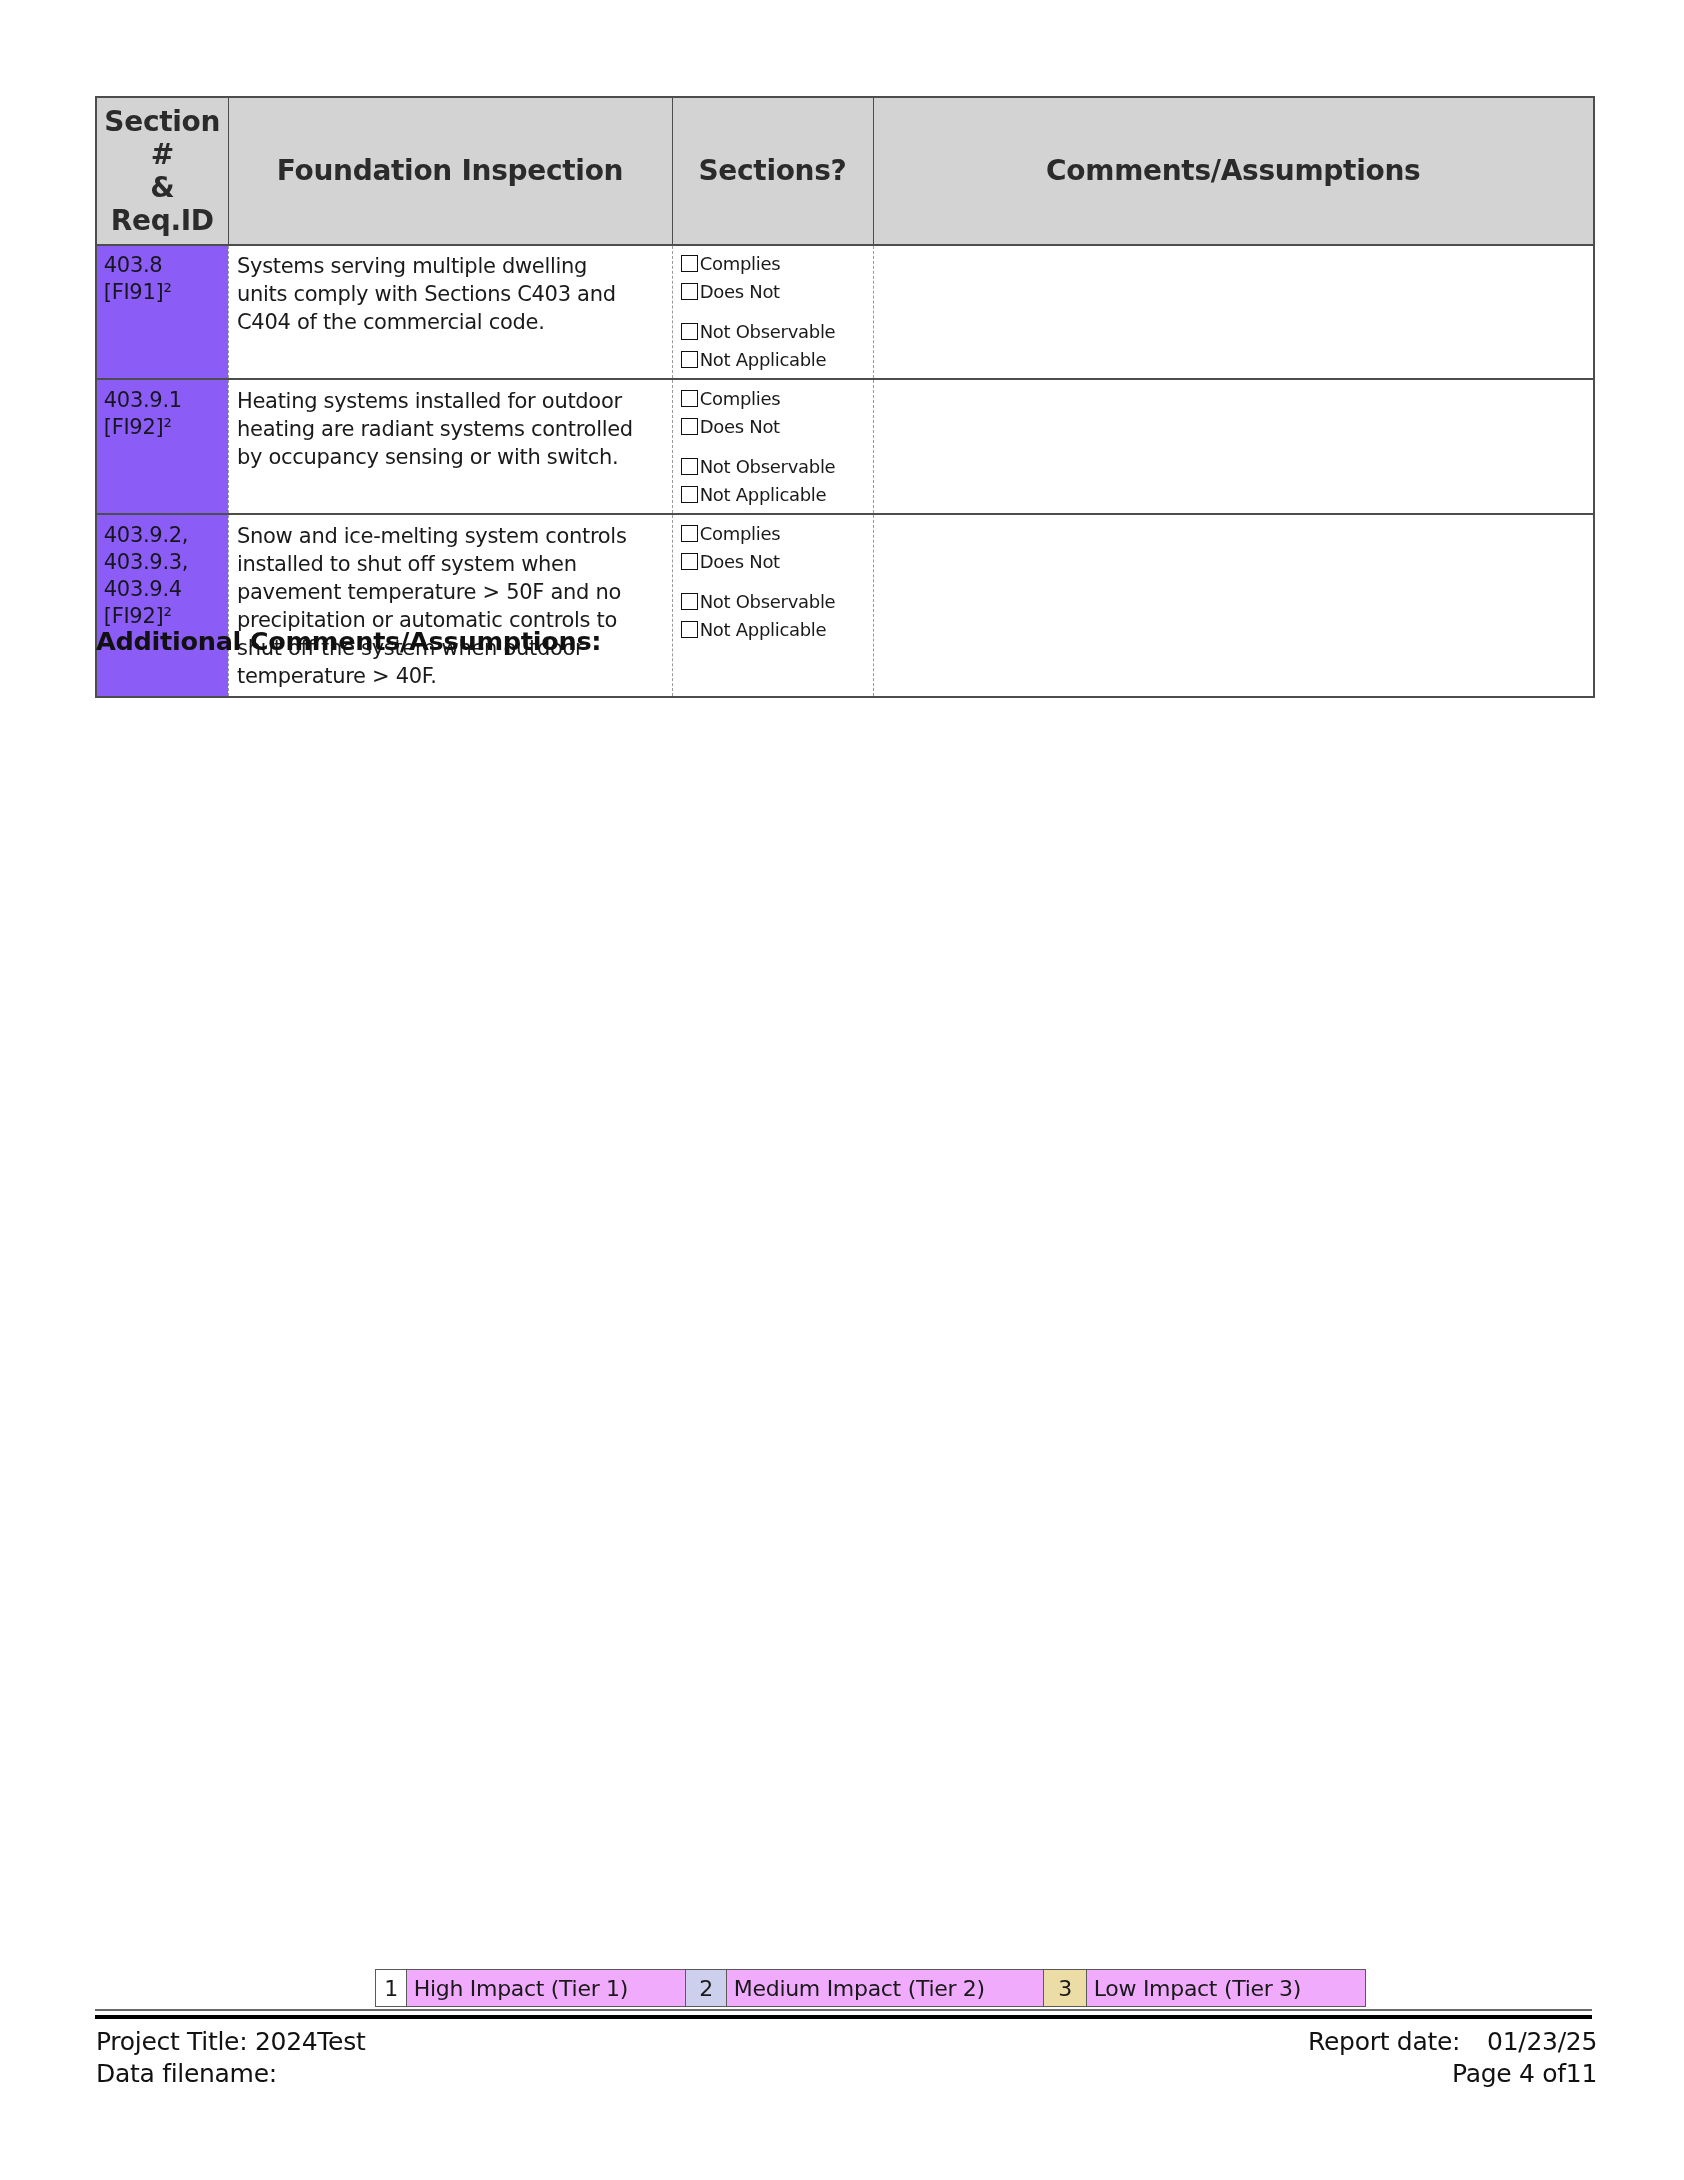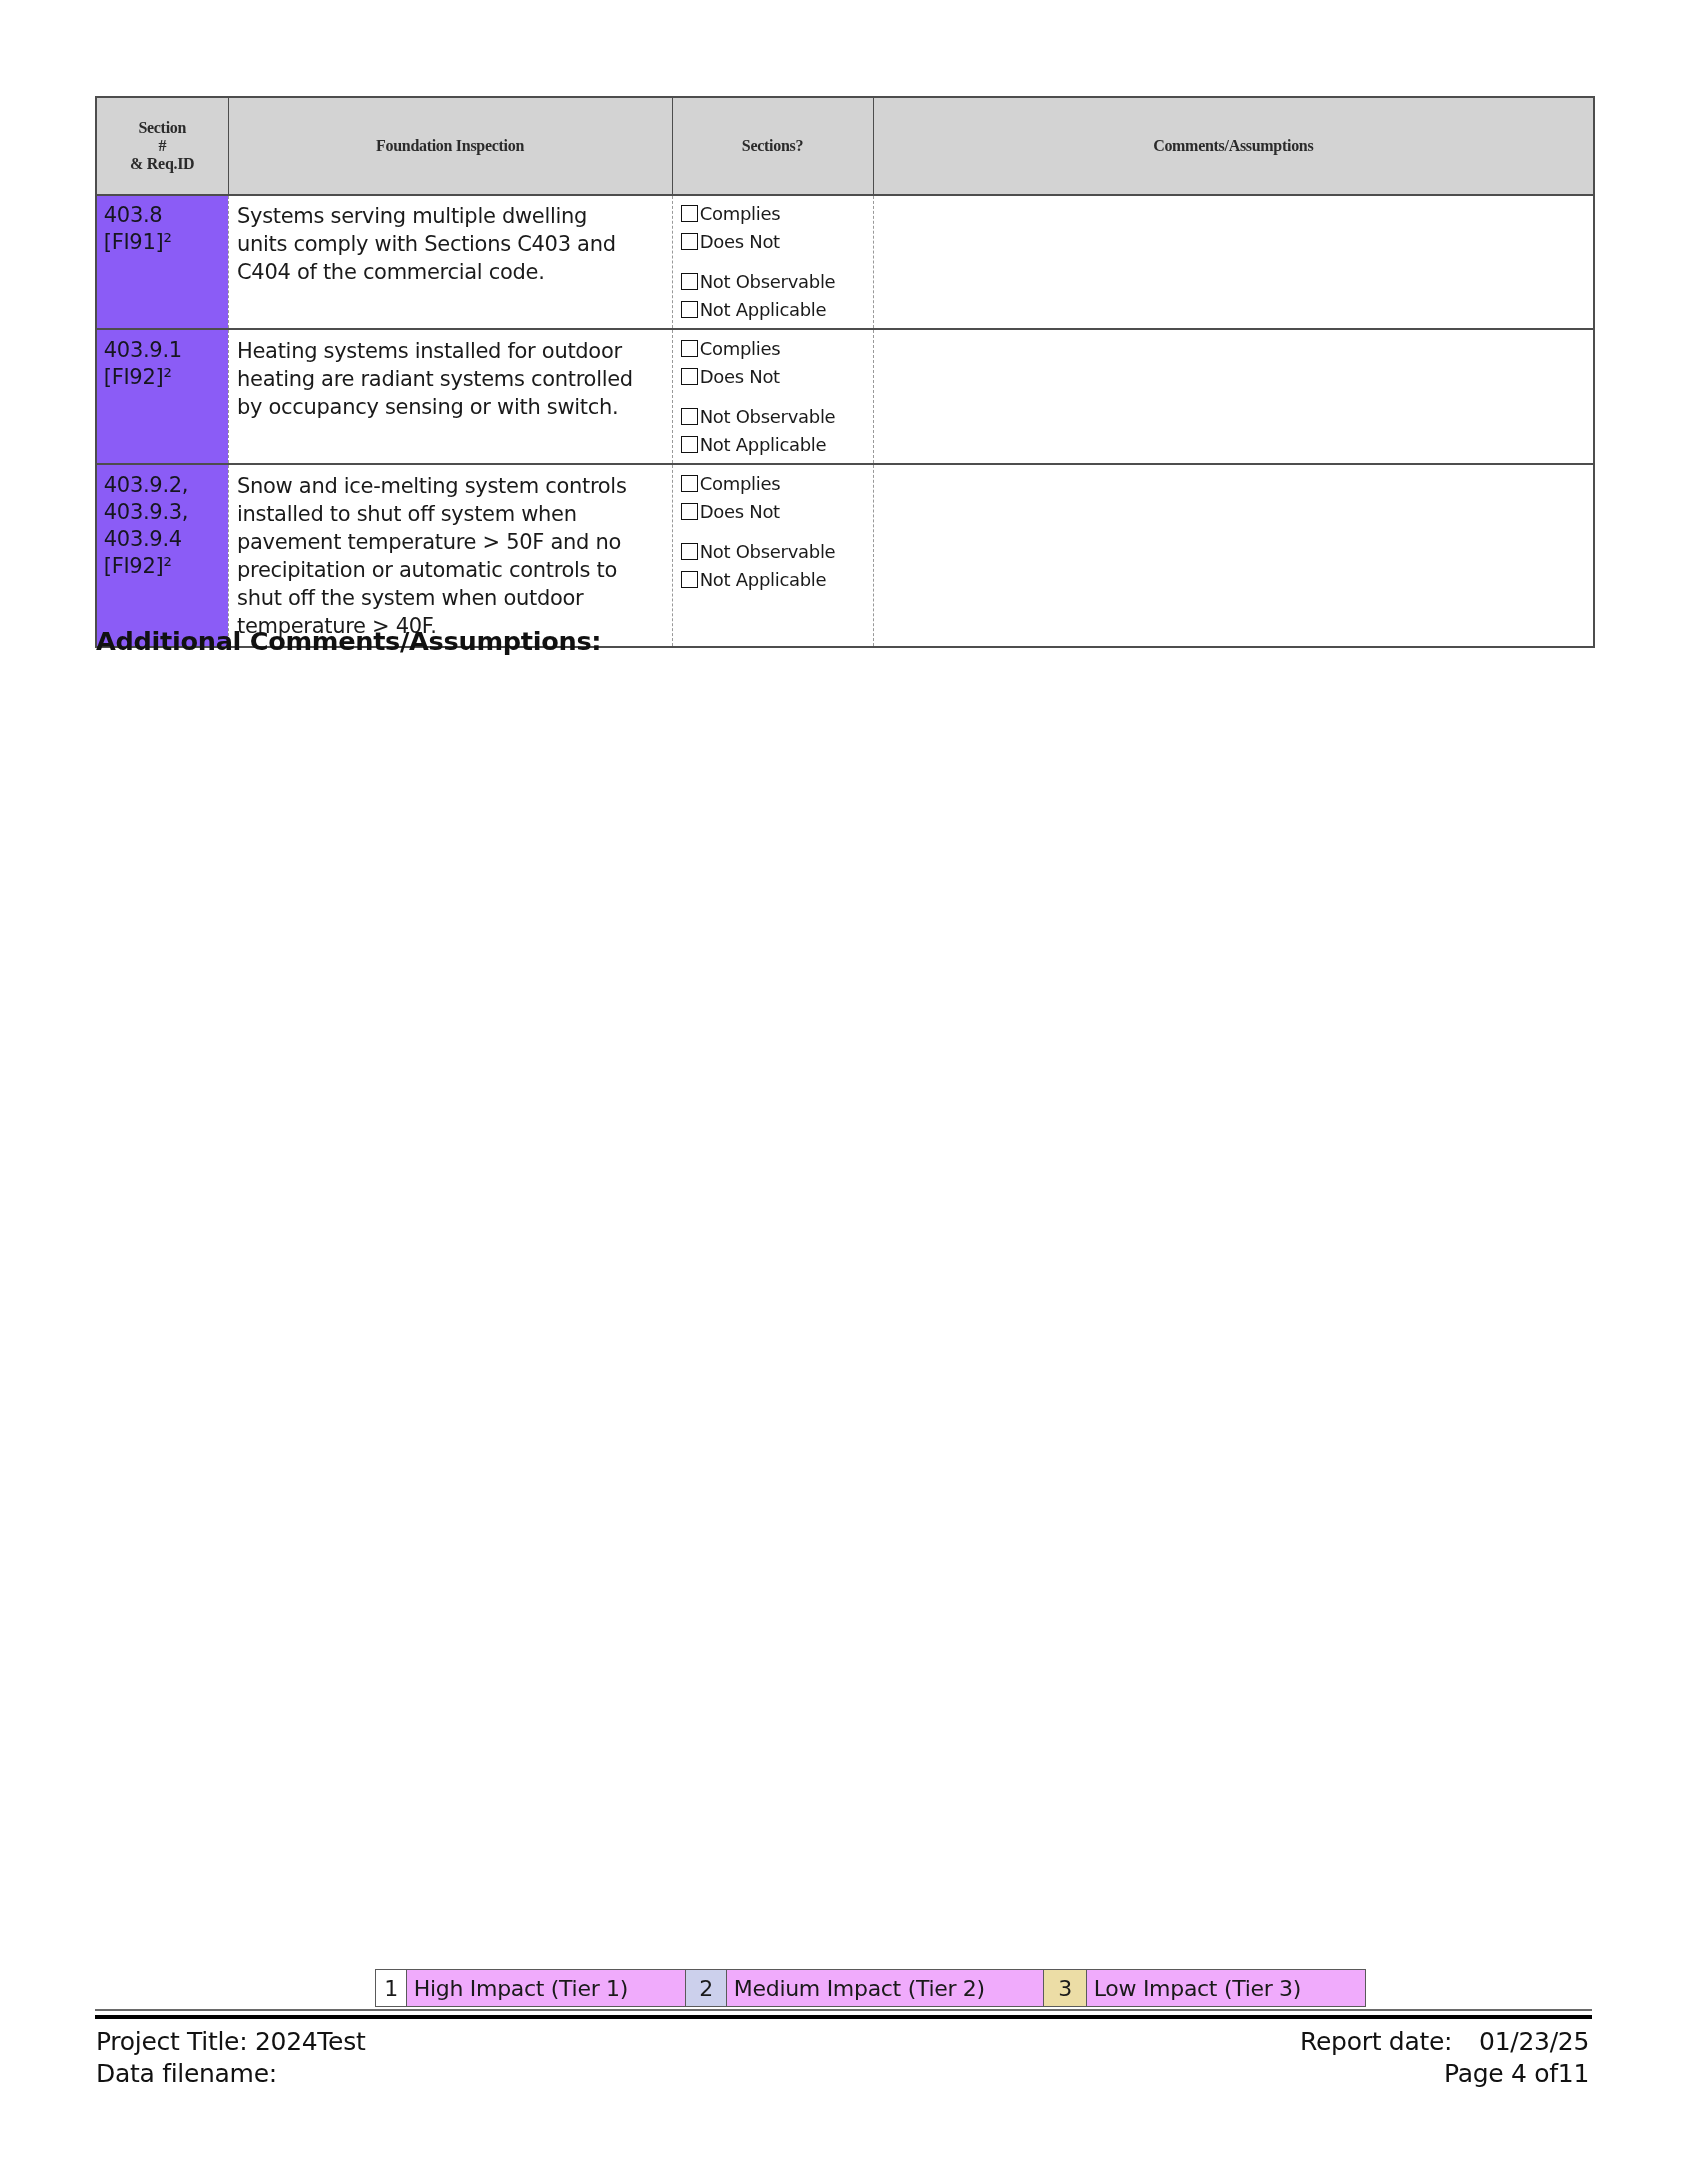--- a/index.html
+++ b/index.html
@@ -16,27 +16,26 @@
   table.checklist {
     position: absolute; left: 95px; top: 96px;
     width: 1497px;
     border-collapse: collapse;
     table-layout: fixed;
     border: 2.6px solid #4d4d4d;
   }
   .checklist th {
     background: #d3d3d3;
     border: 1.7px solid #4d4d4d;
-    font-size: 16px; font-weight: bold; color: #2b2b2b;
+    font-size: 28px; font-weight: bold; color: #2b2b2b;
     text-align: center; vertical-align: middle;
     white-space: pre-line;
     padding: 6.8px 3.4px;
     height: 82px;
     letter-spacing: -0.3px;
-    font-family: Liberation Serif, serif;
   }
   .checklist td {
     border-top: 2.6px solid #4d4d4d;
     vertical-align: top;
     font-size: 21px;
     letter-spacing: -0.3px;
   }
   td.section-cell {
     background: #8b5cf6;
     white-space: pre-line;
@@ -105,21 +104,21 @@
   .rule-thick {
     position: absolute; left: 95px; top: 2015px;
     width: 1497px; height: 4.3px; background: #000;
   }
   .footer-left {
     position: absolute; left: 96px; top: 2026px;
     font-size: 25px; line-height: 31.5px; color: #111;
     letter-spacing: -0.3px;
   }
   .footer-right {
-    position: absolute; right: 96px; top: 2026px;
+    position: absolute; right: 88px; top: 2026px;
     font-size: 25px; line-height: 31.5px; color: #111;
     text-align: right;
     letter-spacing: -0.3px;
   }
   .date-gap { margin-left: 27px; }
 </style>
 </head>
 <body>
 
 <table class="checklist">

